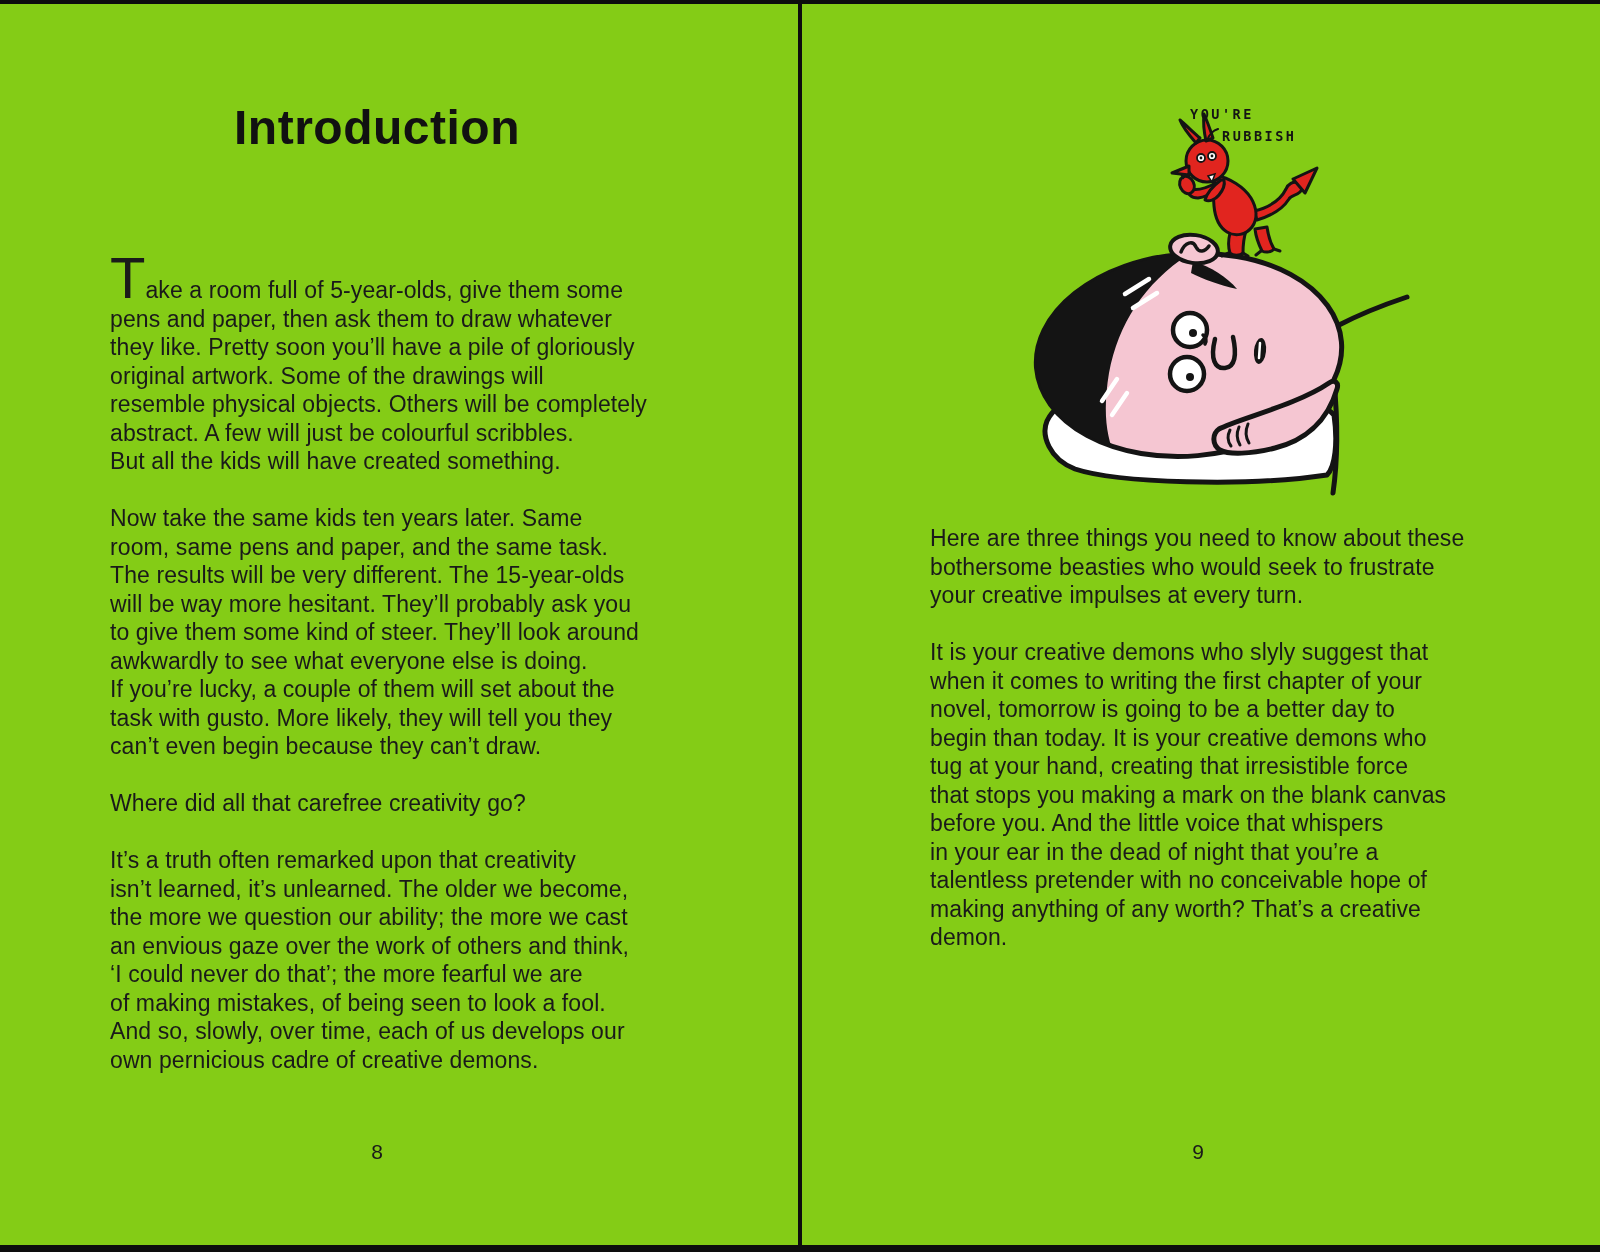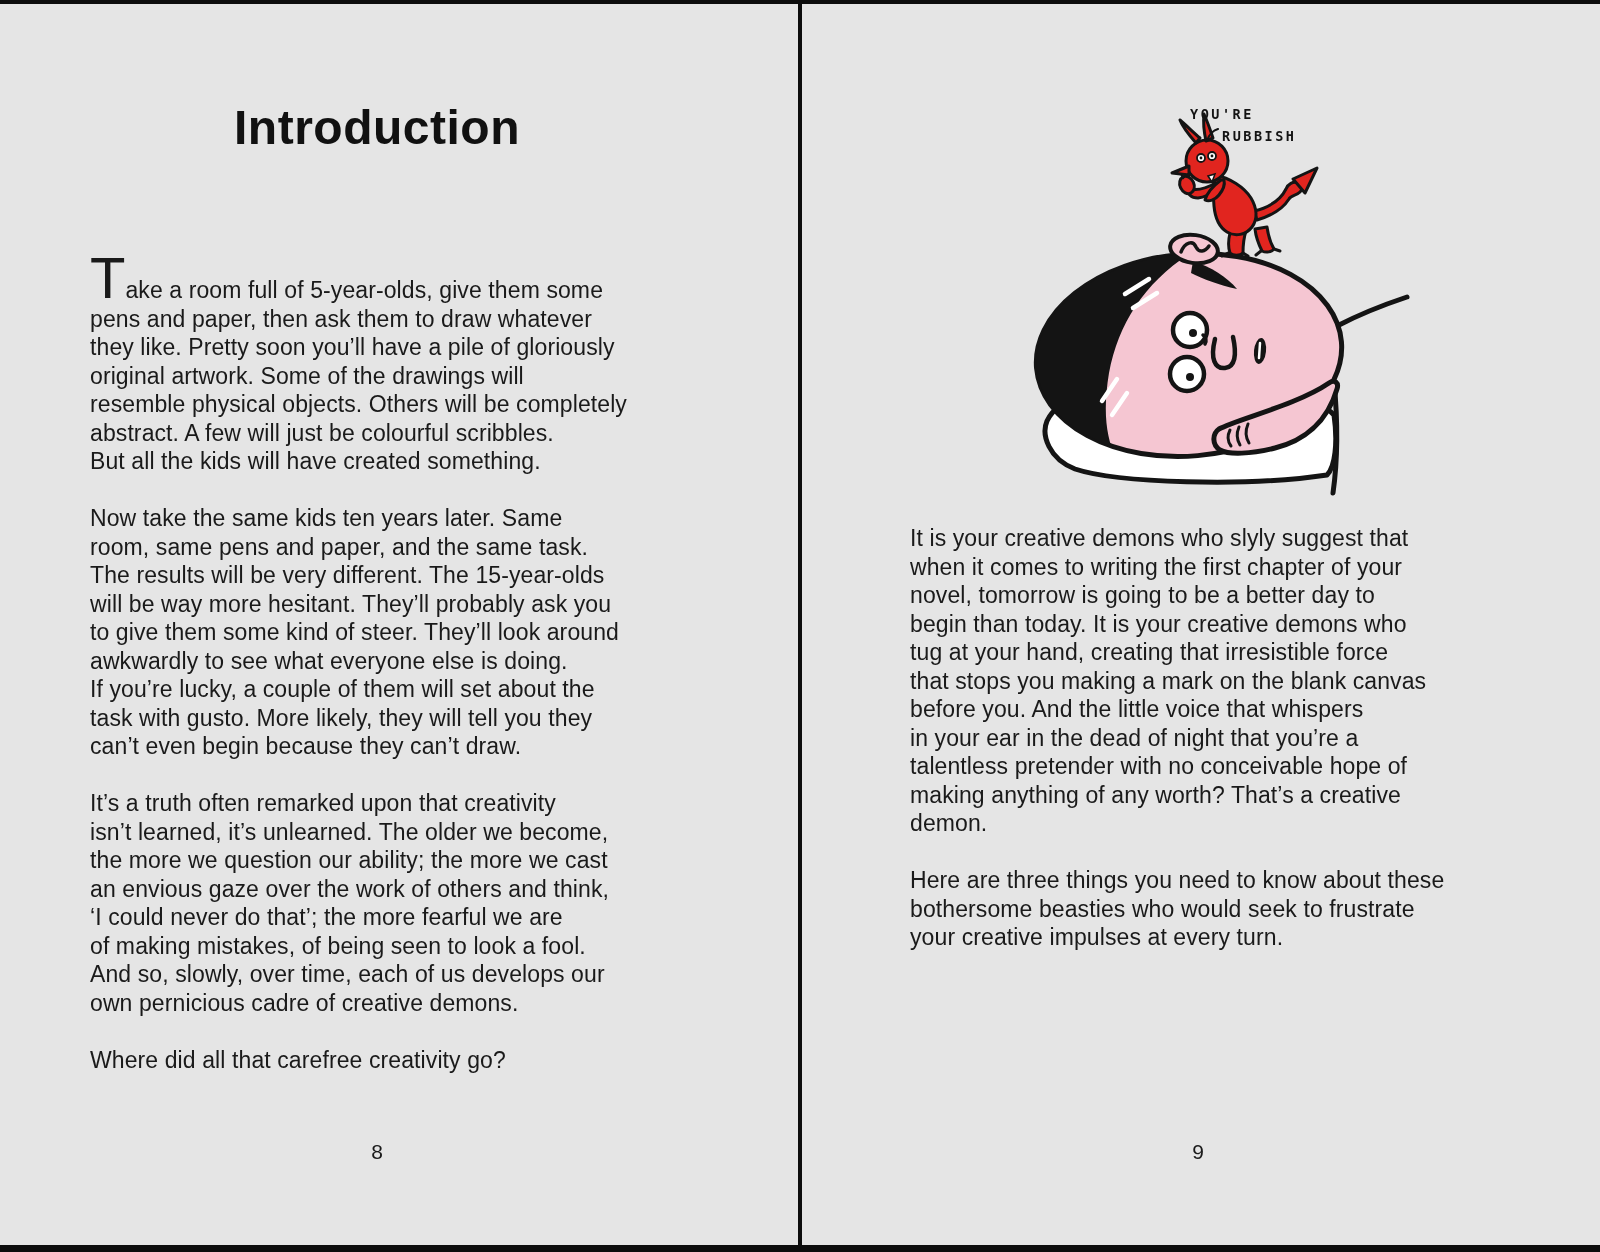--- a/index.html
+++ b/index.html
@@ -1,26 +1,26 @@
 <!DOCTYPE html>
 <html><head>
 <meta charset="utf-8">
 <style>
   html,body{margin:0;padding:0;background:#ffffff;}
   body{width:1600px;height:1252px;font-family:"Liberation Sans",sans-serif;color:#141414;}
-  .spread{position:relative;width:1600px;height:1252px;background:#e5e5e5;overflow:hidden;}
+  .spread{position:relative;width:1600px;height:1252px;background:#84cc16;overflow:hidden;}
   .edge-top{position:absolute;top:0;left:0;right:0;height:4px;background:#0d0d0d;}
   .edge-bottom{position:absolute;bottom:0;left:0;right:0;height:7px;background:#0d0d0d;}
   .divider{position:absolute;top:0;bottom:0;left:798px;width:4px;background:#0d0d0d;}
   .page{position:absolute;top:0;height:100%;}
   .page.left{left:0;width:798px;}
   .page.right{left:802px;width:918px;}
   h1.title{position:absolute;left:90px;top:100px;width:574px;margin:0;text-align:center;
     font-size:48px;font-weight:700;letter-spacing:0.5px;color:#111;}
-  .text-block{position:absolute;font-size:23px;line-height:28.5px;letter-spacing:0.1px;color:#1a1a1a;}
+  .text-block{position:absolute;font-size:23px;line-height:28.5px;letter-spacing:0.1px;color:#1a1a1a;margin-left:20px;}
   .page.left  .text-block{left:90px;top:264px;width:645px;}
   .page.right .text-block{left:108px;top:524px;width:610px;}
   .text-block p{margin:0 0 28.5px 0;white-space:pre-line;}
   .text-block p:last-child{margin-bottom:0;}
   .dropcap{font-size:58px;line-height:28.5px;letter-spacing:0;}
   .pagenum{position:absolute;font-size:21px;text-align:center;color:#1a1a1a;}
   .page.left  .pagenum{left:90px;width:574px;top:1140px;}
   .page.right .pagenum{left:108px;width:576px;top:1140px;}
   .ill{position:absolute;left:195px;top:83px;}
   .ink{stroke:#141414;}
@@ -47,29 +47,29 @@
 But all the kids will have created something.</span></p>
       <p>Now take the same kids ten years later. Same
 room, same pens and paper, and the same task.
 The results will be very different. The 15-year-olds
 will be way more hesitant. They’ll probably ask you
 to give them some kind of steer. They’ll look around
 awkwardly to see what everyone else is doing.
 If you’re lucky, a couple of them will set about the
 task with gusto. More likely, they will tell you they
 can’t even begin because they can’t draw.</p>
+      <p>Where did all that carefree creativity go?</p>
       <p>It’s a truth often remarked upon that creativity
 isn’t learned, it’s unlearned. The older we become,
 the more we question our ability; the more we cast
 an envious gaze over the work of others and think,
 ‘I could never do that’; the more fearful we are
 of making mistakes, of being seen to look a fool.
 And so, slowly, over time, each of us develops our
 own pernicious cadre of creative demons.</p>
-      <p>Where did all that carefree creativity go?</p>
     </div>
     <div class="pagenum">8</div>
   </div>
 
   <div class="divider"></div>
 
   <div class="page right">
 
     <svg class="ill" width="480" height="432" viewBox="0 0 480 432">
       <defs>
@@ -153,32 +153,32 @@
       </g>
 
       <g>
         <text class="speech" x="193" y="36">YOU'RE</text>
         <text class="speech" x="225" y="58">RUBBISH</text>
         <path class="ink nofill" stroke-width="2.2" stroke-linecap="round" d="M210,58 C212,51 217,47 221,46"></path>
       </g>
     </svg>
 
     <div class="text-block">
+      <p>Here are three things you need to know about these
+bothersome beasties who would seek to frustrate
+your creative impulses at every turn.</p>
       <p>It is your creative demons who slyly suggest that
 when it comes to writing the first chapter of your
 novel, tomorrow is going to be a better day to
 begin than today. It is your creative demons who
 tug at your hand, creating that irresistible force
 that stops you making a mark on the blank canvas
 before you. And the little voice that whispers
 in your ear in the dead of night that you’re a
 talentless pretender with no conceivable hope of
 making anything of any worth? That’s a creative
 demon.</p>
-      <p>Here are three things you need to know about these
-bothersome beasties who would seek to frustrate
-your creative impulses at every turn.</p>
     </div>
     <div class="pagenum">9</div>
   </div>
 
   <div class="edge-bottom"></div>
 </div>
 
 </body></html>

